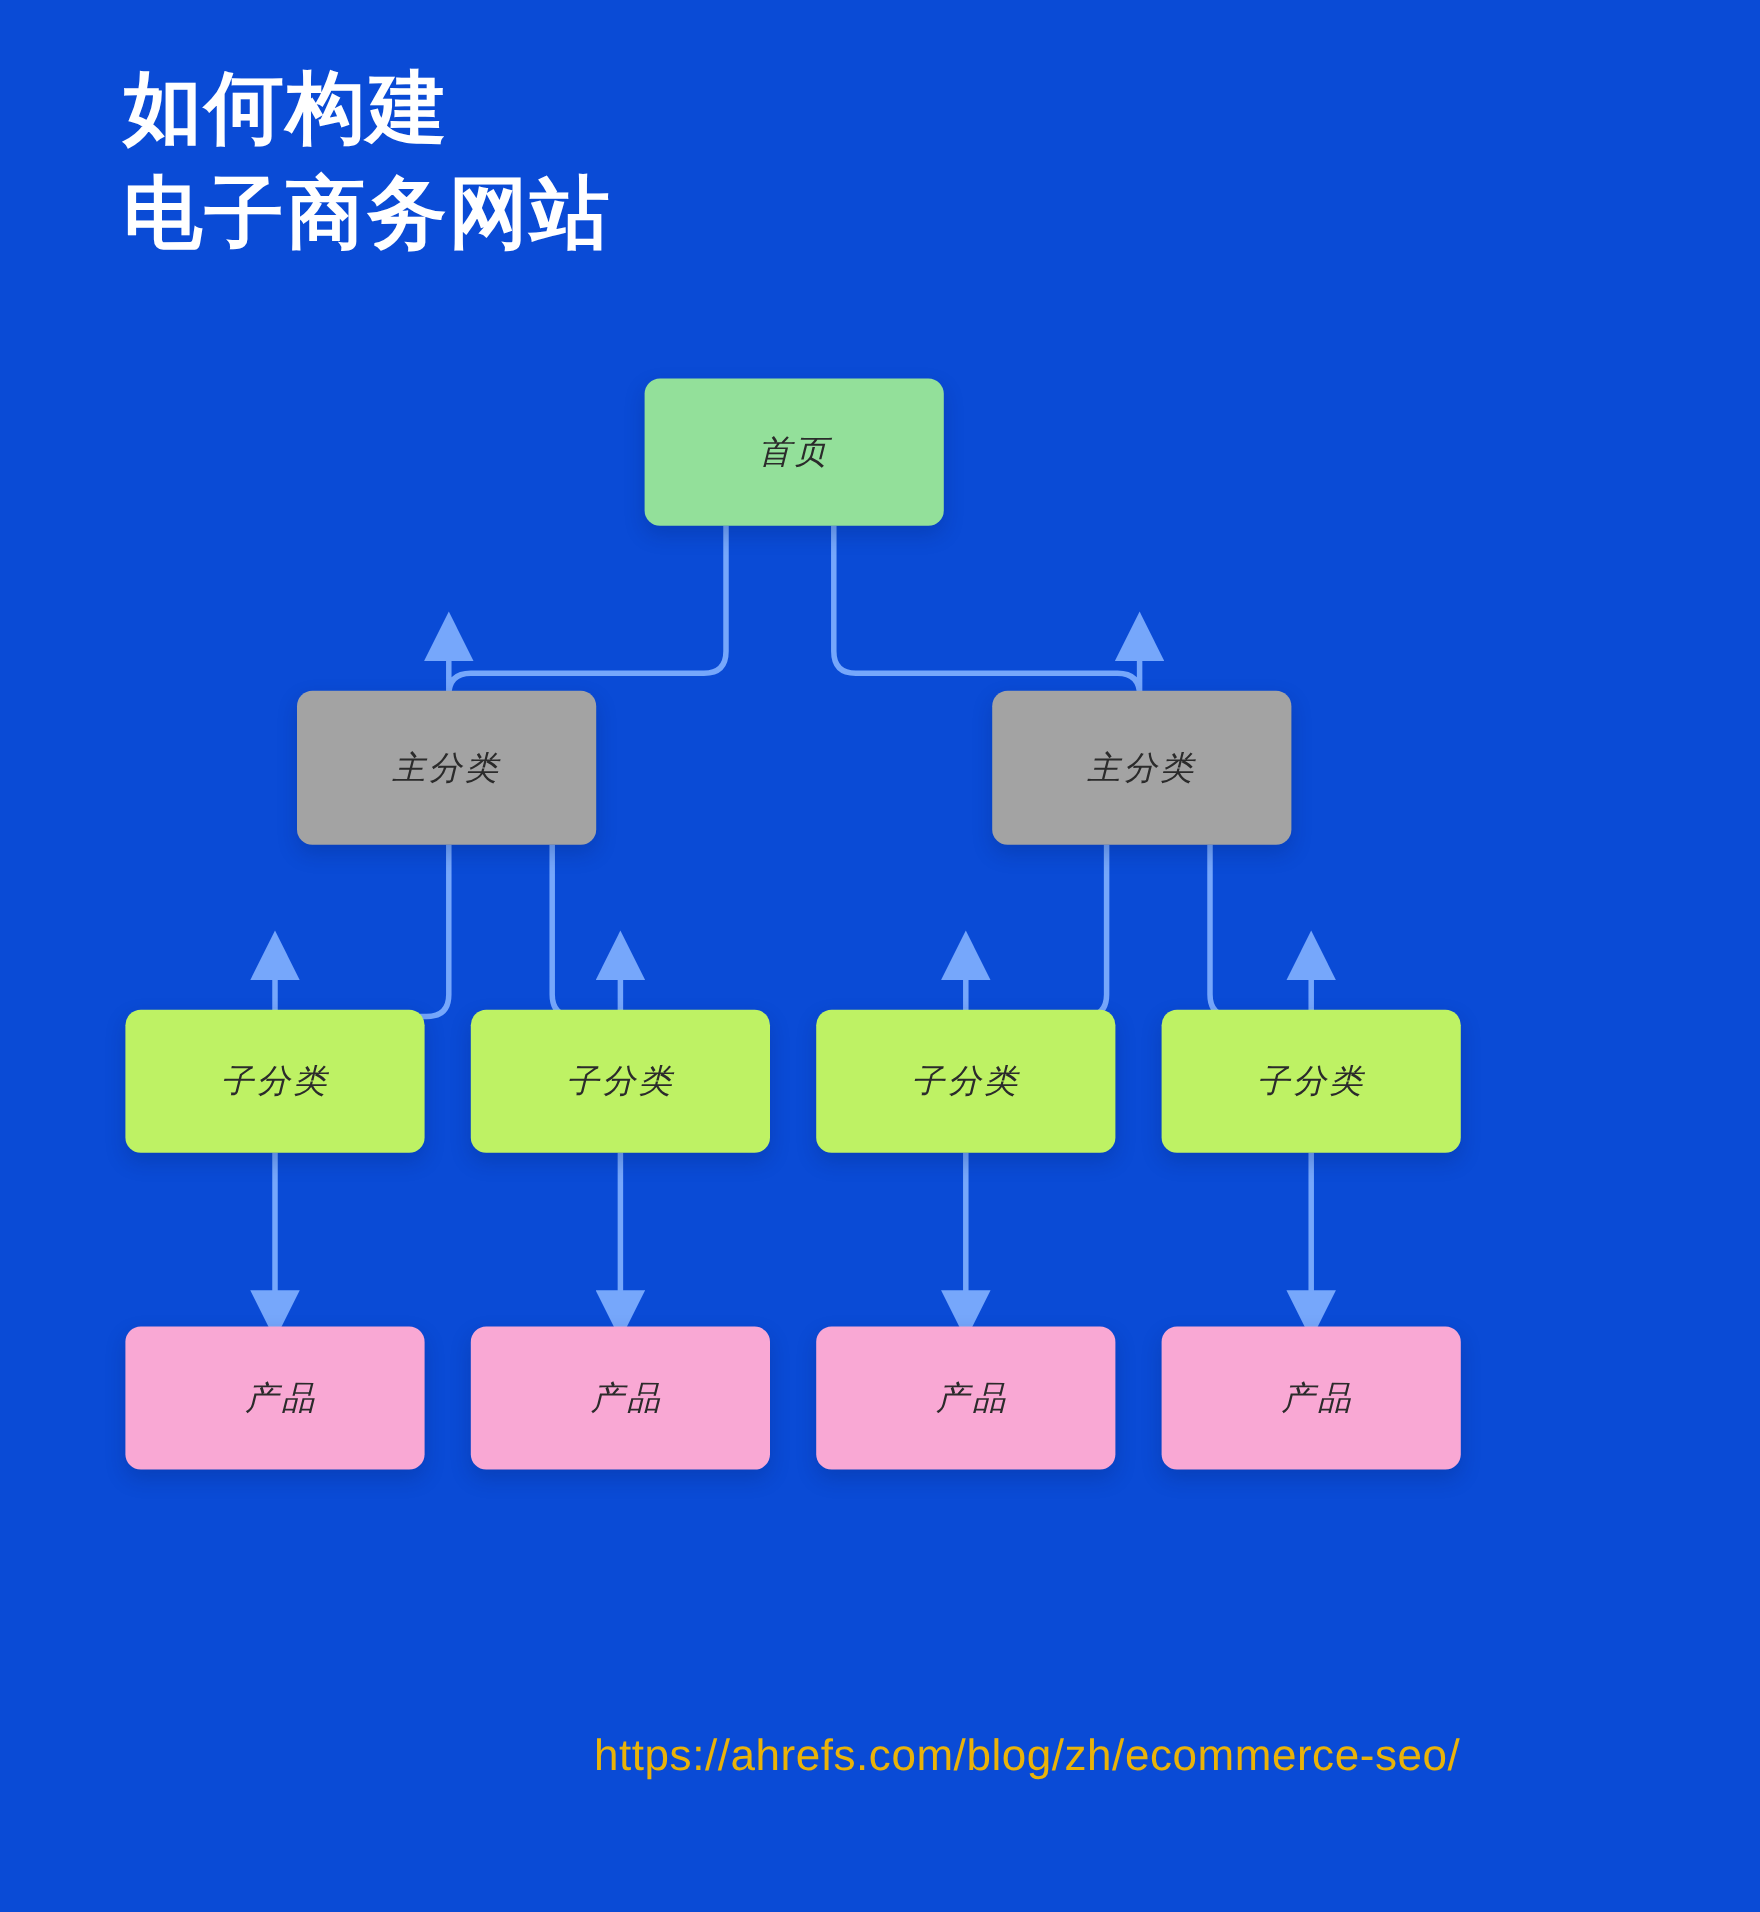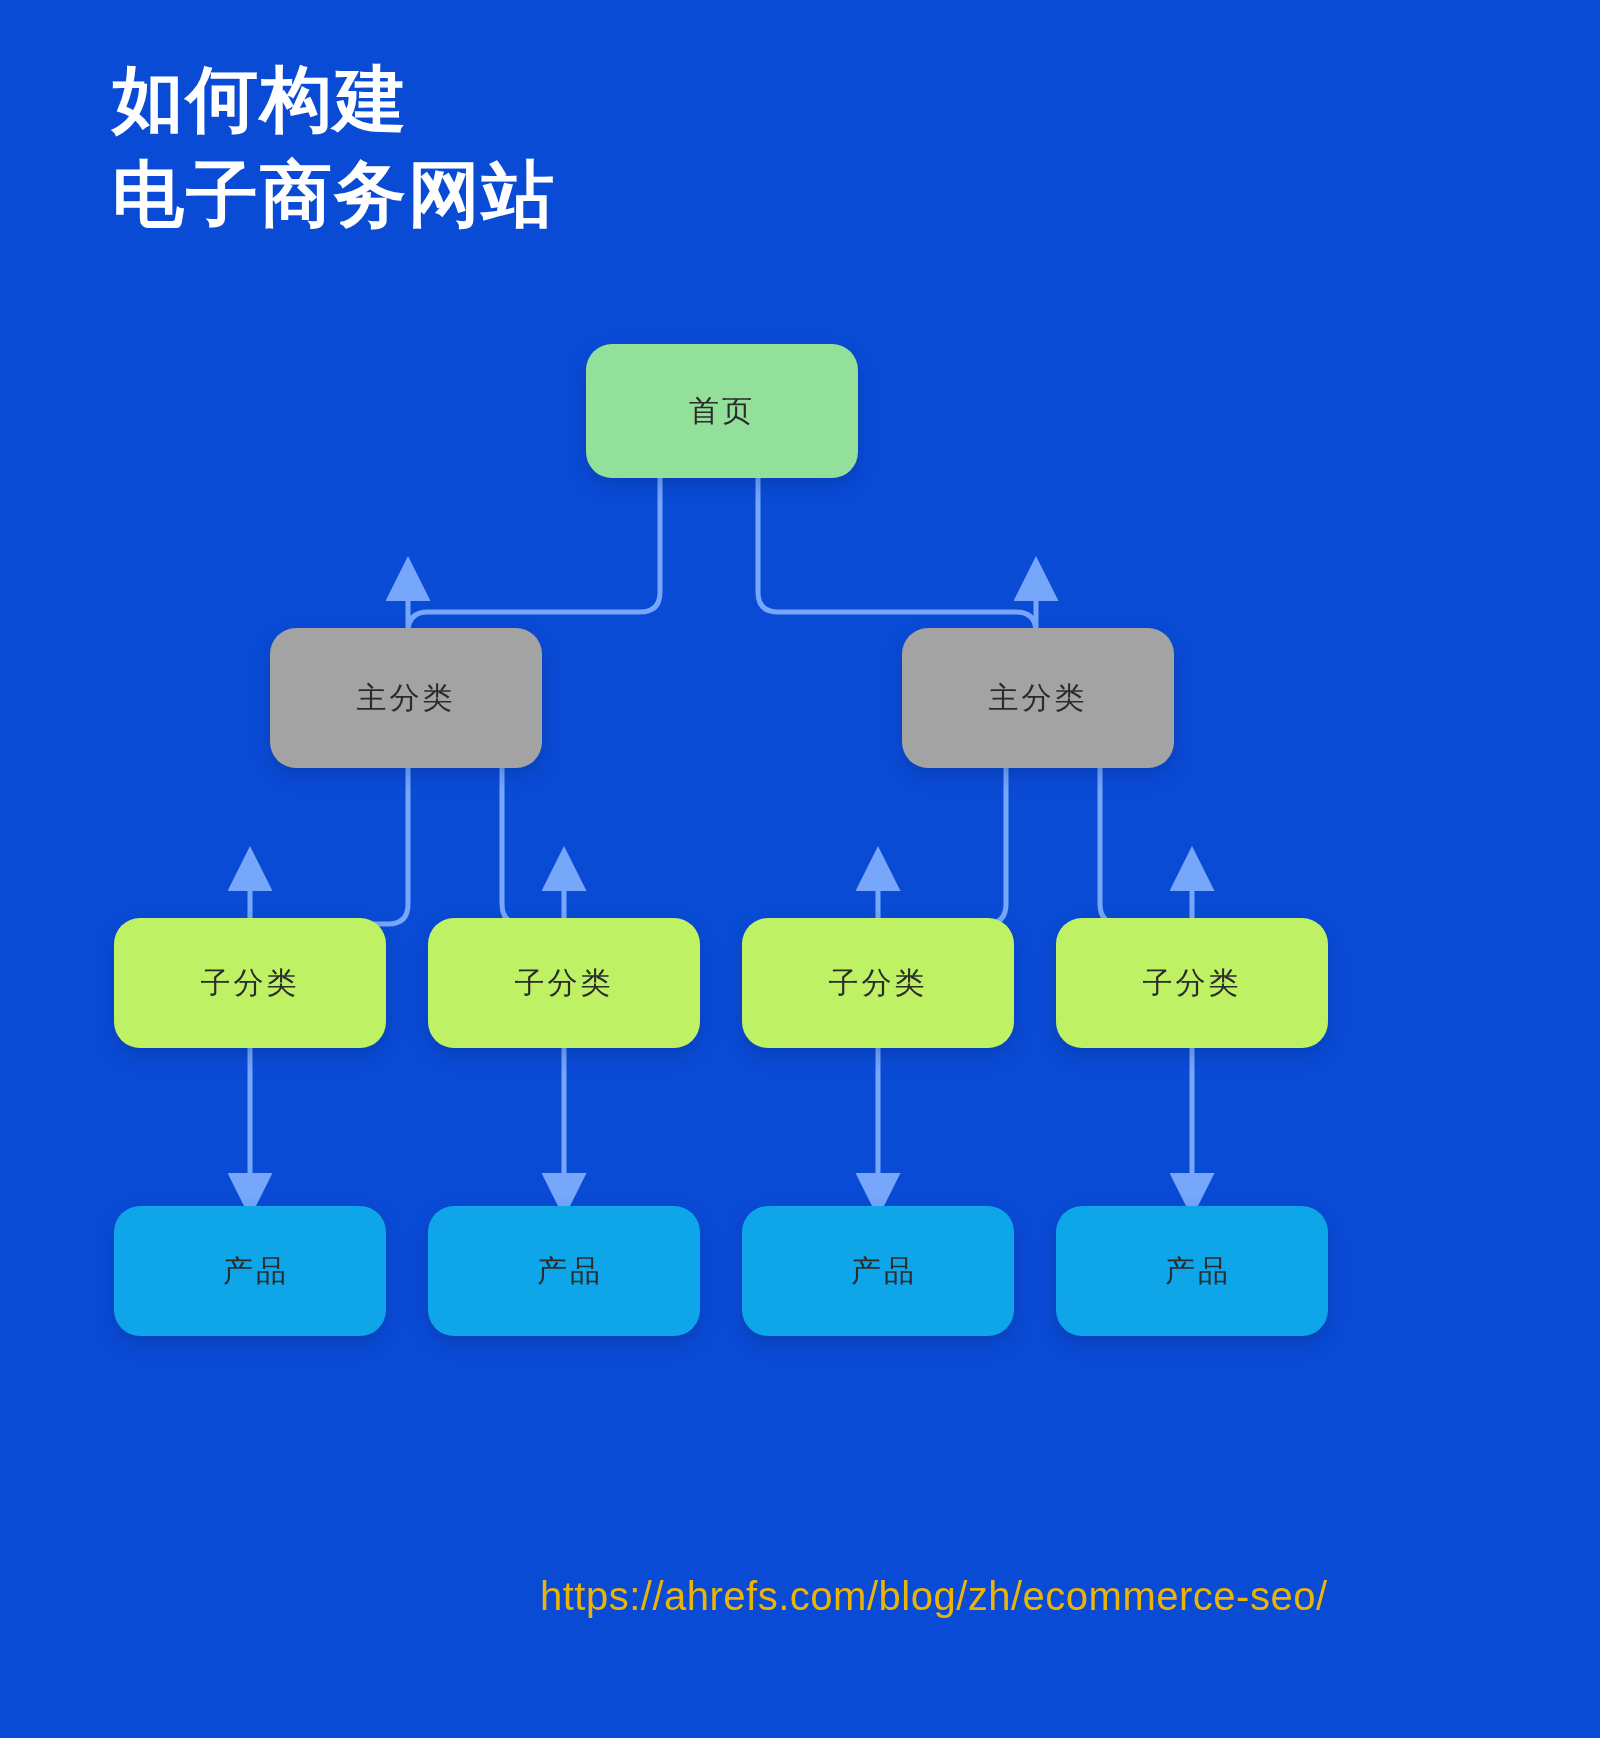--- a/index.html
+++ b/index.html
@@ -38,36 +38,37 @@
     left: 0; top: 0;
     width: 1600px;
     height: 1738px;
     z-index: 1;
     pointer-events: none;
   }
 
   
   .node {
     position: absolute;
-    border-radius: 26px;
+    border-radius: 14px;
     display: flex;
     align-items: center;
     justify-content: center;
     color: #2b2b2b;
     font-size: 30px;
     letter-spacing: 3px;
     z-index: 3;
     box-shadow: 0 8px 18px rgba(2, 28, 92, 0.22);
+    font-style: italic;
   }
   .node .label { pointer-events: none; }
 
   .node.root  { background: #93e09a; }
   .node.main  { background: #a3a3a3; }
   .node.sub   { background: #bef264; }
-  .node.prod  { background: #0ea5e9; padding-left: 12px; }
+  .node.prod  { background: #f9a8d4; padding-left: 12px; }
 
   
   #footer {
     position: absolute;
     left: 0;
     top: 1560px;
     width: 1600px;
     height: 120px;
     z-index: 5;
   }

